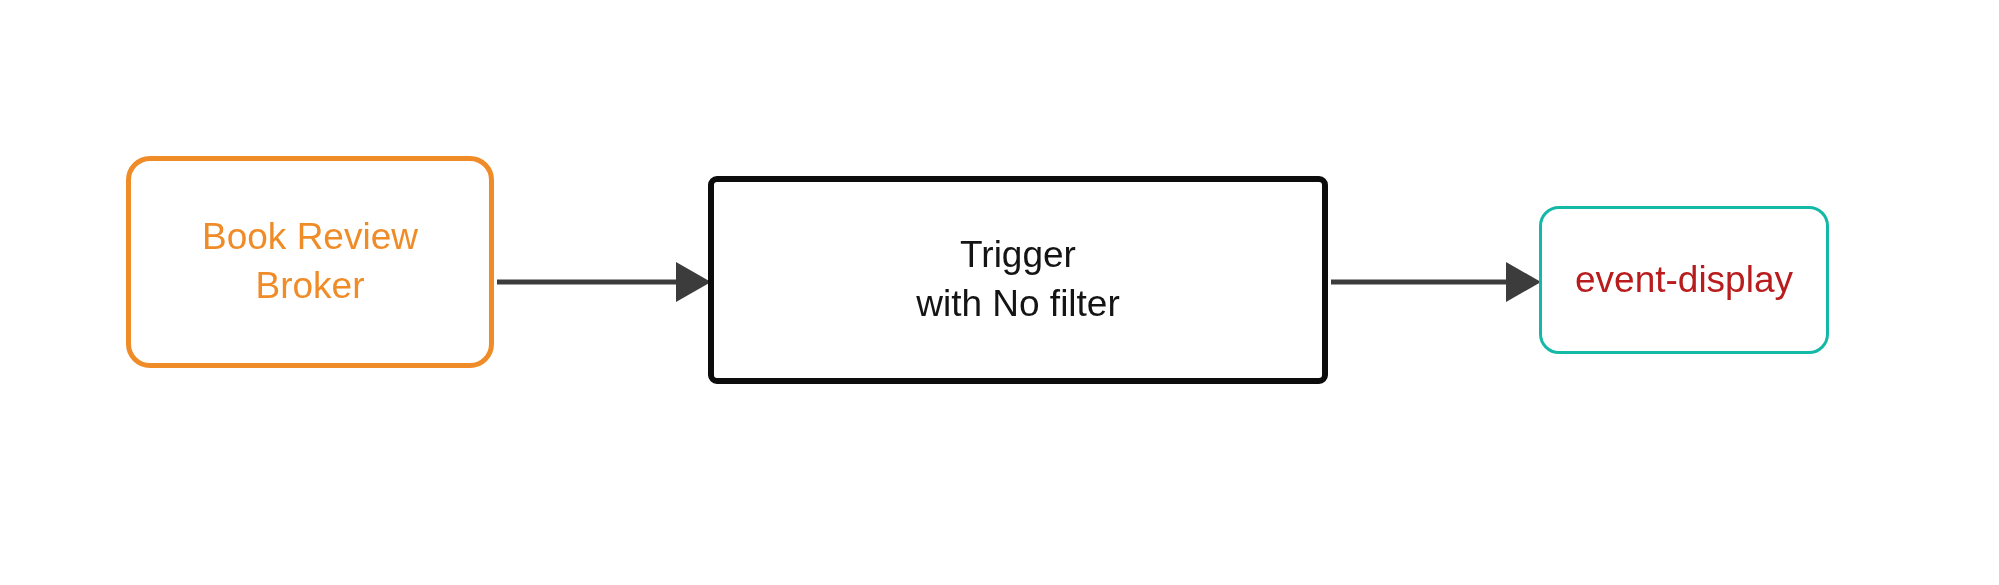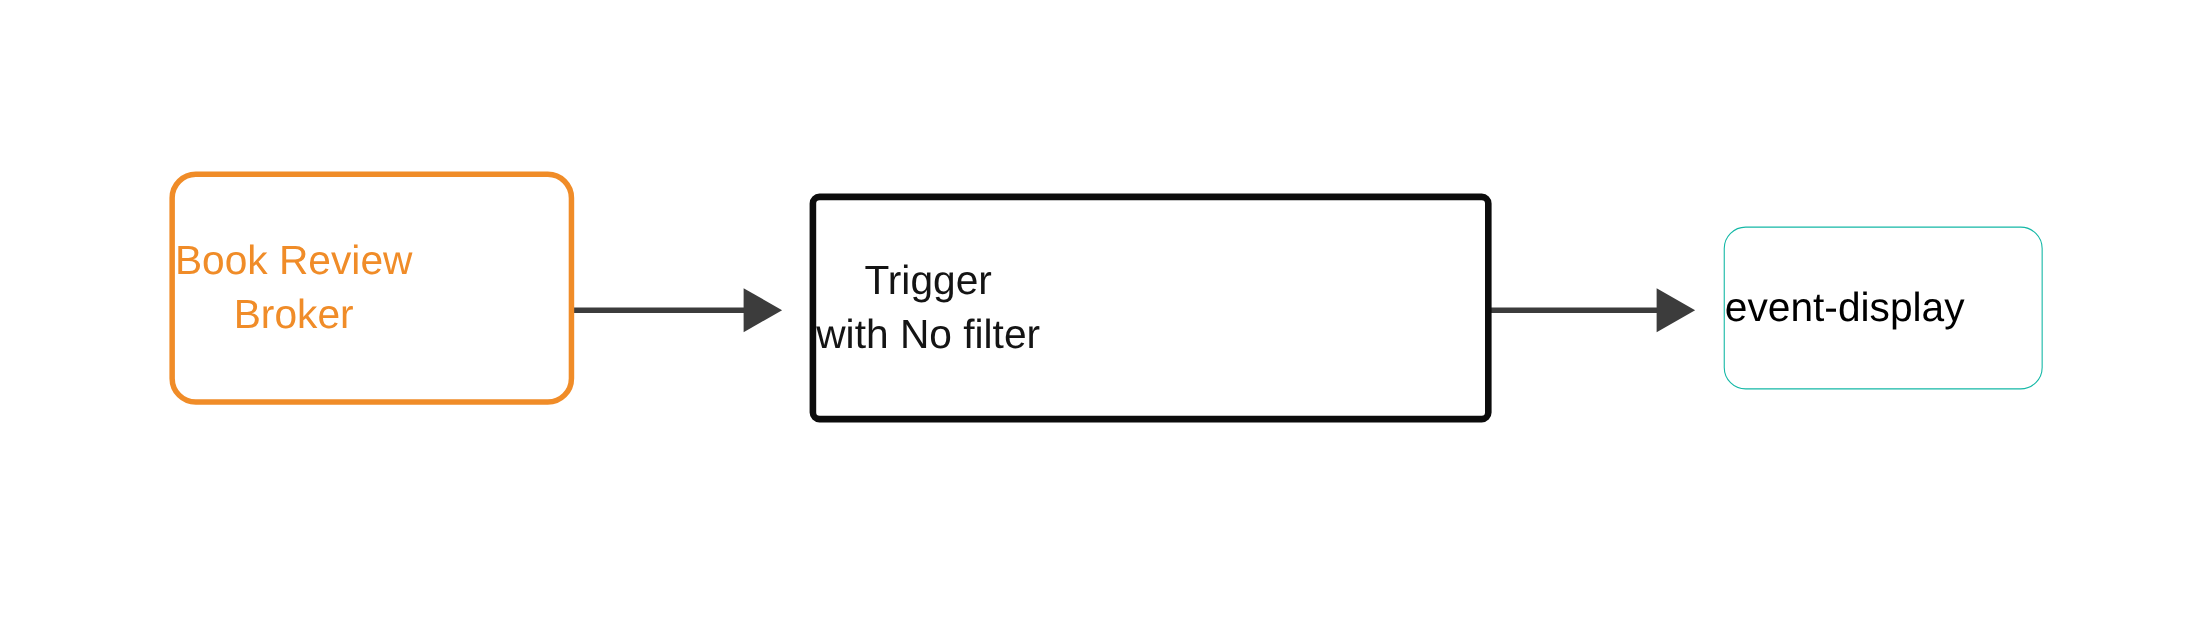--- a/index.html
+++ b/index.html
@@ -19,25 +19,25 @@
     overflow: hidden;
   }
 
   
   .node {
     position: absolute;
     box-sizing: border-box;
     background: #ffffff;
     display: flex;
     align-items: center;
+    justify-content: center;
     text-align: center;
     line-height: 1.32;
     white-space: pre-line;
     user-select: none;
-    margin-left: 28px;
   }
 
   
   #node-source {
     left: 126px;
     top: 156px;
     width: 368px;
     height: 212px;
     border: 5px solid #F08C28;
     border-radius: 24px;
@@ -56,23 +56,23 @@
     color: #141414;
     font-size: 37px;
   }
 
   
   #node-sink {
     left: 1539px;
     top: 206px;
     width: 290px;
     height: 148px;
-    border: 1px solid #14b8a6;
+    border: 3px solid #14b8a6;
     border-radius: 20px;
-    color: #000000;
+    color: #b91c1c;
     font-size: 37px;
   }
 
   
   .connector {
     position: absolute;
     top: 0;
     left: 0;
     width: 1999px;
     height: 585px;

